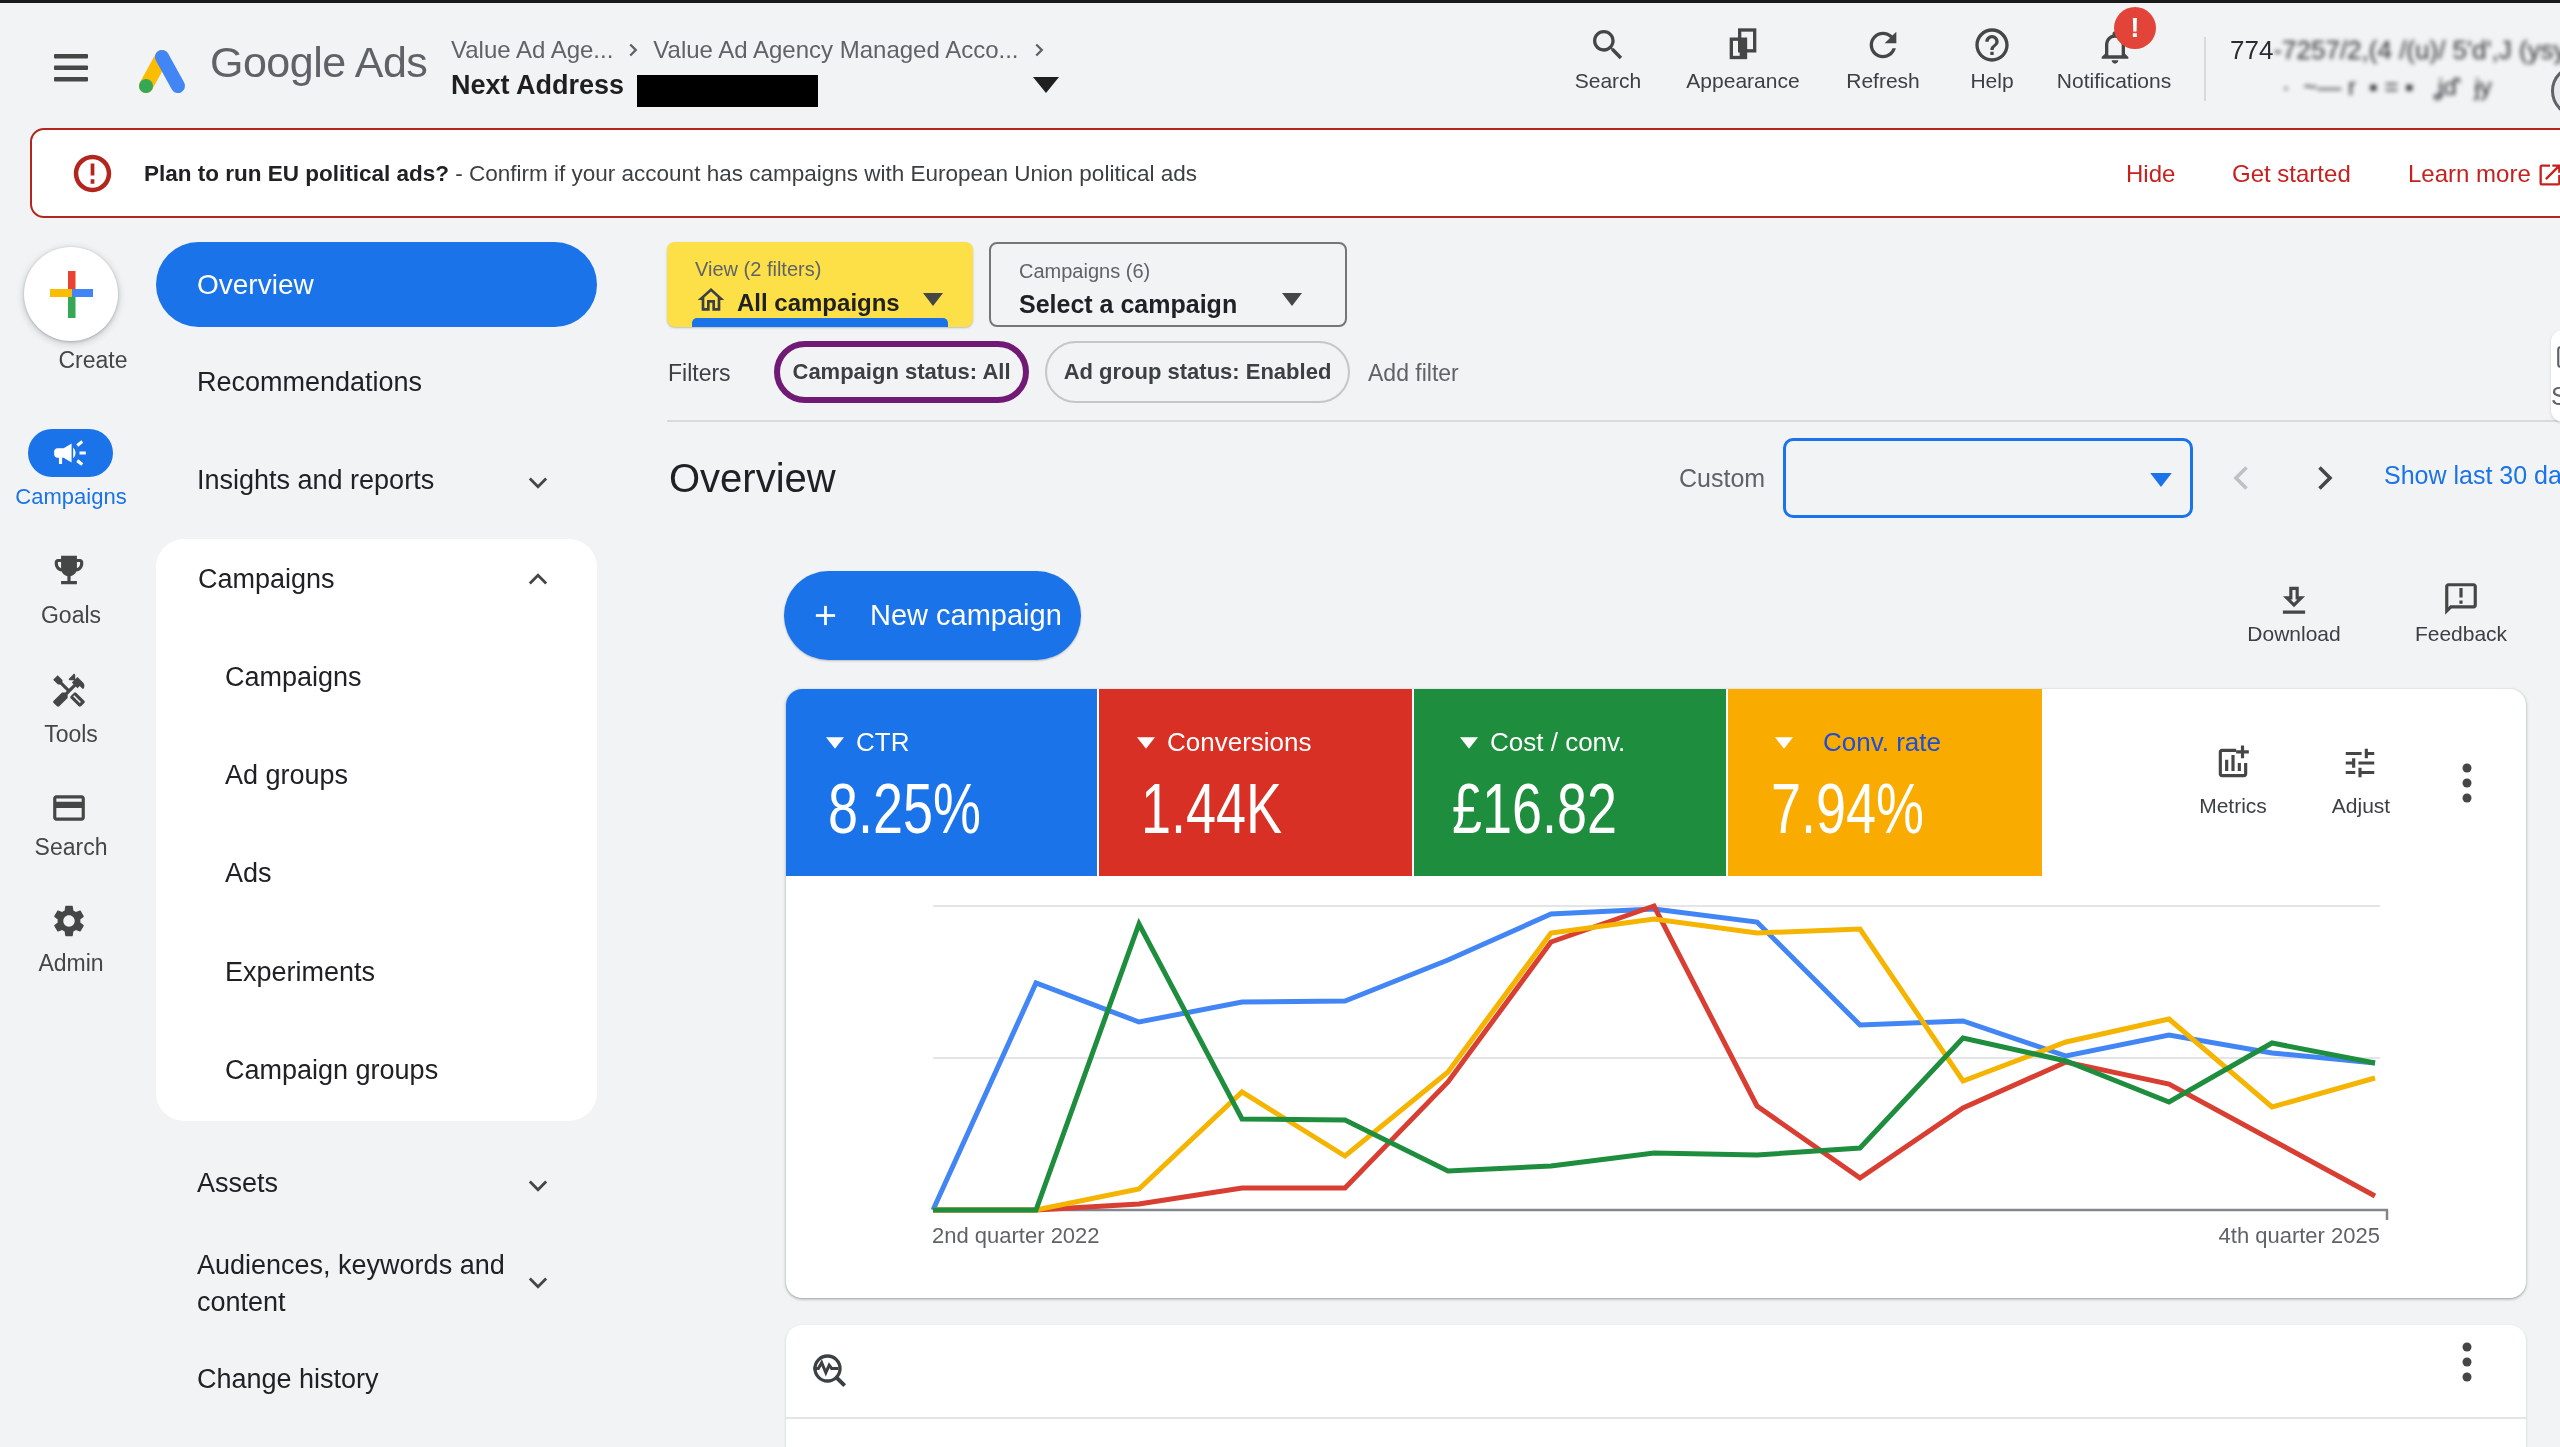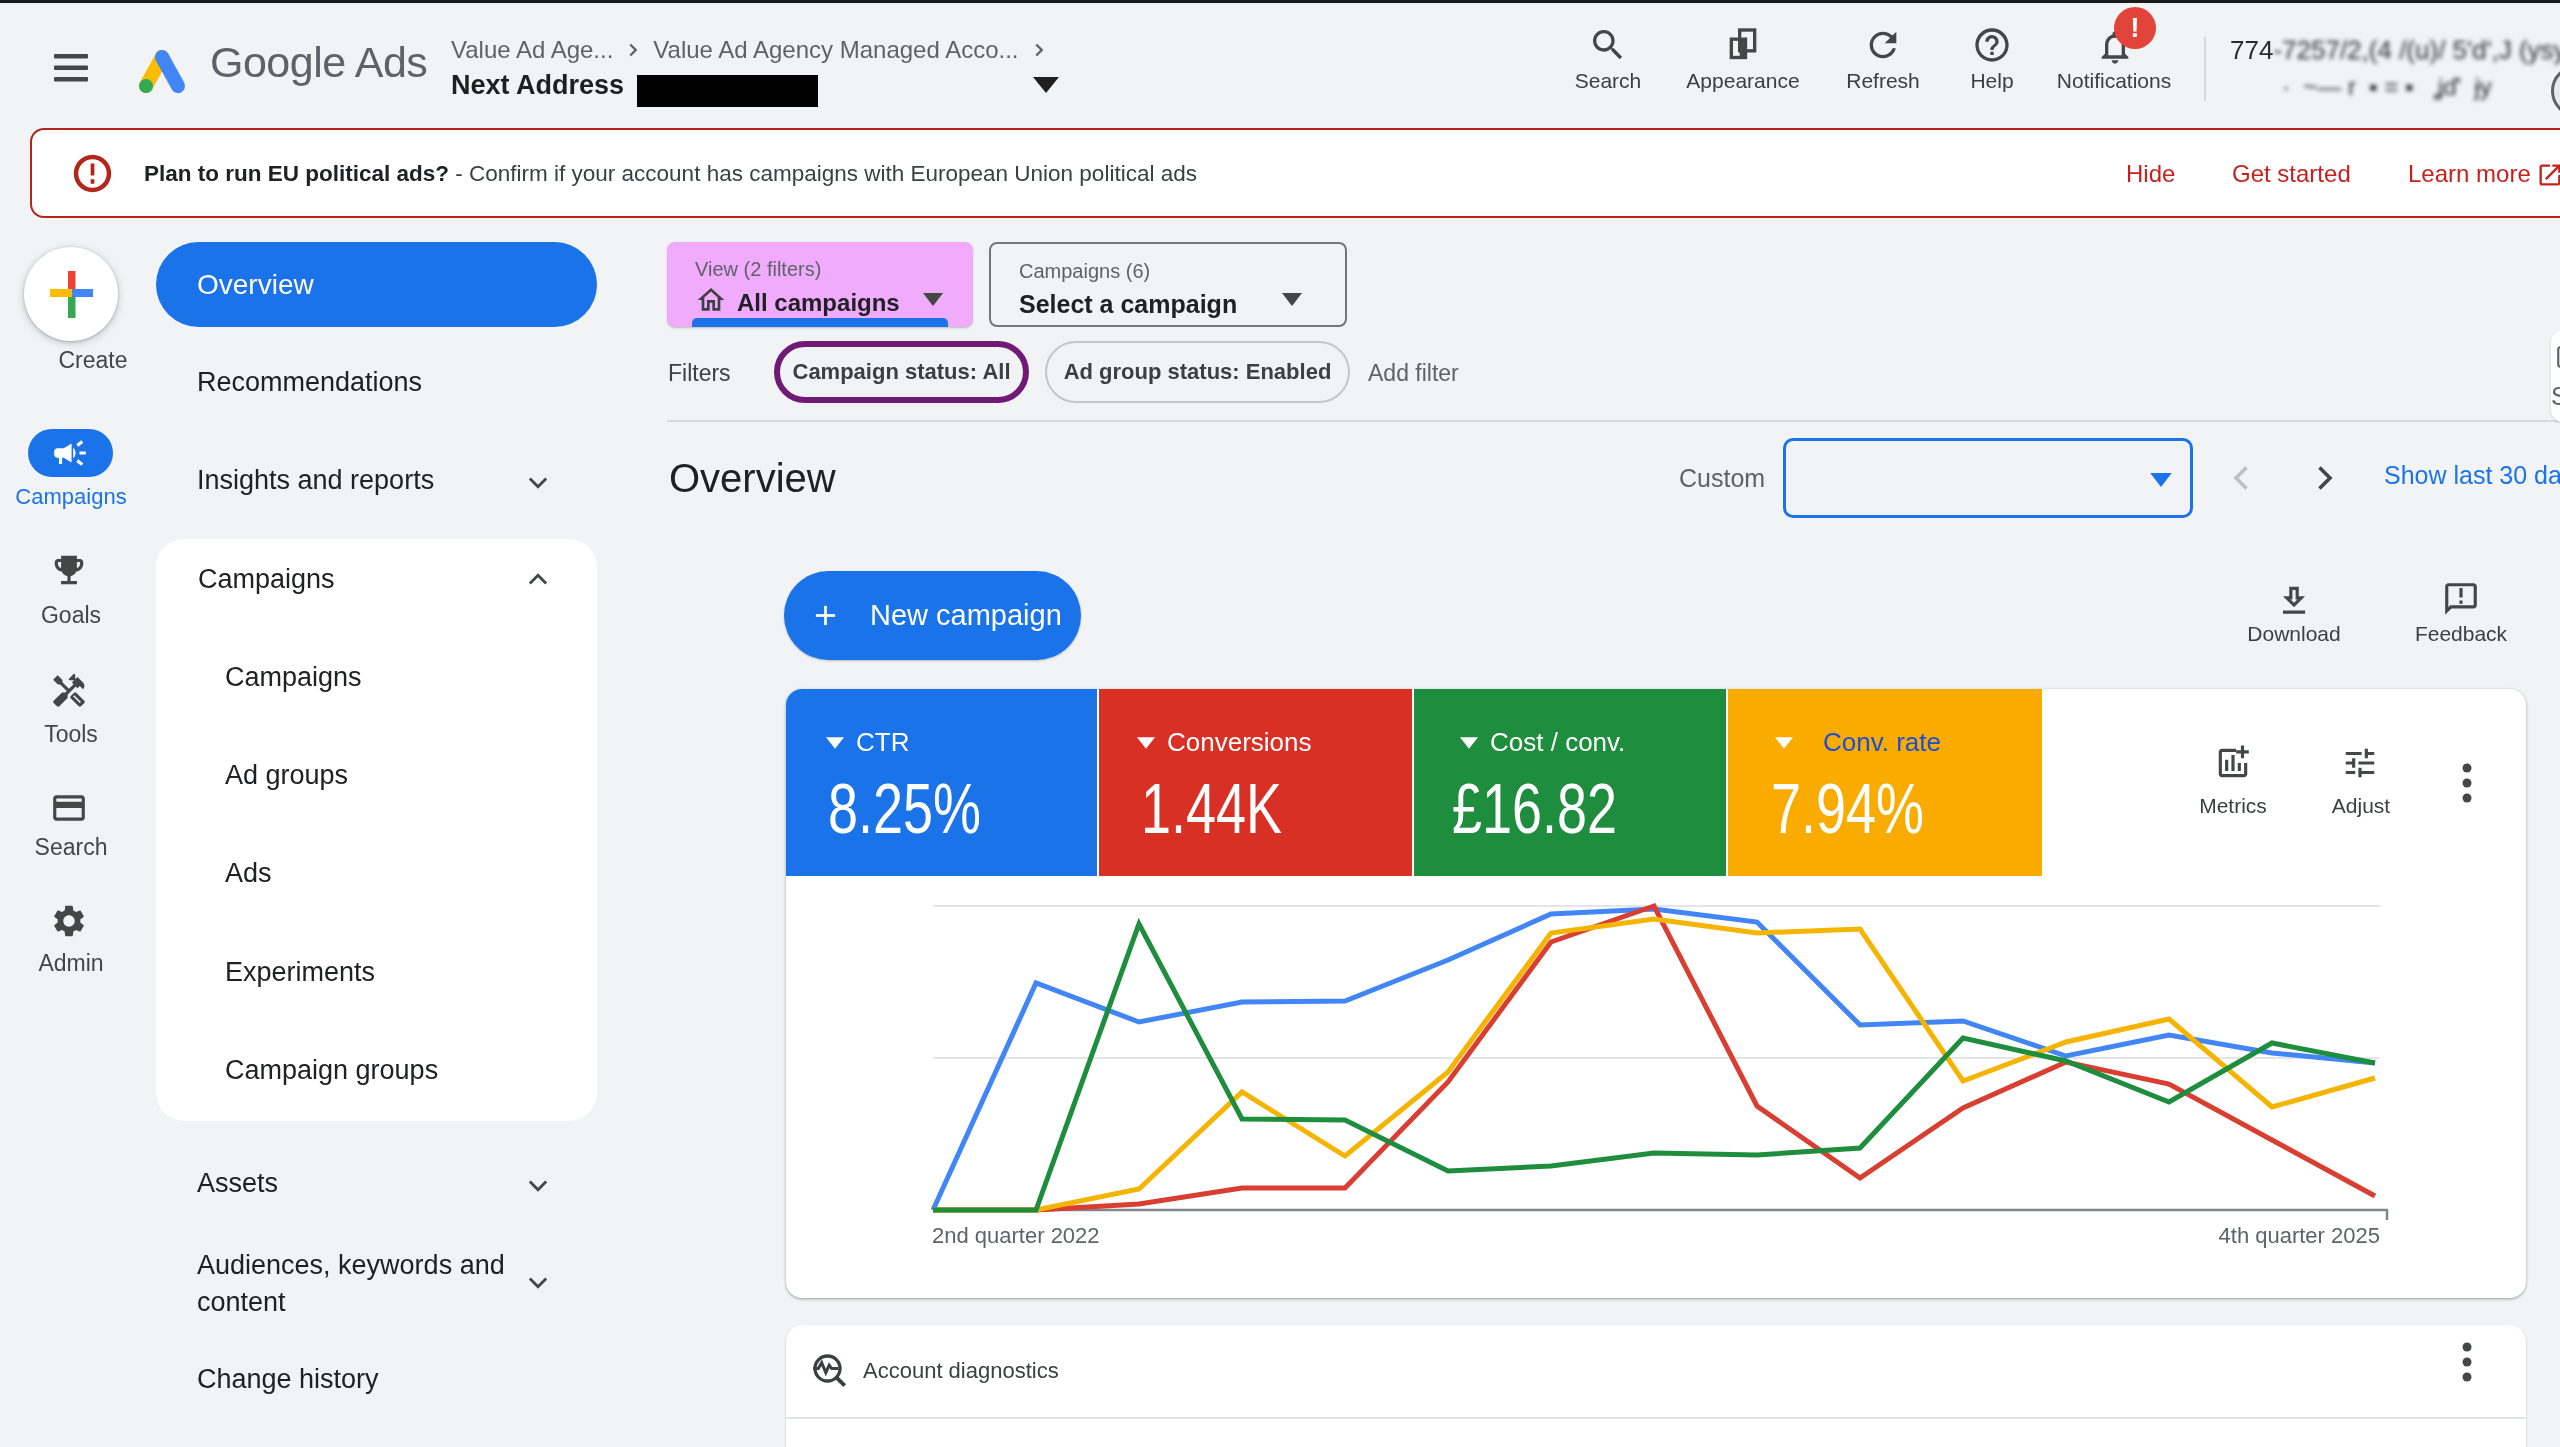--- a/index.html
+++ b/index.html
@@ -154,21 +154,21 @@
 <div class="abs ctr" style="left:197px;top:1166px;height:34px;font-size:27px;">Assets</div>
 <svg class="abs" style="left:524px;top:1171px;" width="28" height="28" viewBox="0 0 24 24">
     <path d="M5 9l7 7 7-7" fill="none" stroke="#444746" stroke-width="2.4"></path>
   </svg>
 <div class="abs" style="left:197px;top:1247px;width:340px;font-size:27px;line-height:37px;">Audiences, keywords and<br>content</div>
 <svg class="abs" style="left:524px;top:1268px;" width="28" height="28" viewBox="0 0 24 24">
     <path d="M5 9l7 7 7-7" fill="none" stroke="#444746" stroke-width="2.4"></path>
   </svg>
 <div class="abs ctr" style="left:197px;top:1362px;height:34px;font-size:27px;">Change history</div>
 
-<div class="abs" style="left:667px;top:242px;width:306px;height:85px;background:#f0abfc;border-radius:8px;box-shadow:0 1px 2px rgba(60,64,67,.3);overflow:hidden;">
+<div class="abs" style="left:667px;top:242px;width:306px;height:85px;background:#fde047;border-radius:8px;box-shadow:0 1px 2px rgba(60,64,67,.3);overflow:hidden;">
   <div class="abs" style="left:28px;top:16px;font-size:20px;color:#5f6368;">View (2 filters)</div>
   <svg class="abs" style="left:28px;top:42px;" width="32" height="32" viewBox="0 0 24 24">
       <path fill="#3c4043" d="M12 5.69l5 4.5V18h-2v-6H9v6H7v-7.81l5-4.5M12 3L2 12h3v8h6v-6h2v6h6v-8h3L12 3z"></path>
     </svg>
   <div class="abs" style="left:70px;top:47px;font-size:24px;font-weight:700;color:#202124;white-space:nowrap;">All campaigns</div>
   <svg class="abs" style="left:256px;top:51px;" width="20" height="13" viewBox="0 0 20 13">
       <path d="M0 0h20L10 13z" fill="#444746"></path>
     </svg>
   <div class="abs" style="left:25px;bottom:0;width:256px;height:9px;border-radius:5px 5px 0 0;background:#1a73e8;"></div>
 </div>
@@ -283,21 +283,20 @@
   <text x="146" y="370" font-size="22" fill="#5f6368" font-family="Liberation Sans, sans-serif">2nd quarter 2022</text>
   <text x="1594" y="370" font-size="22" fill="#5f6368" text-anchor="end" font-family="Liberation Sans, sans-serif">4th quarter 2025</text>
 </svg>
 
 <div class="abs" style="left:786px;top:1325px;width:1740px;height:130px;background:#fff;border-radius:16px 16px 0 0;box-shadow:0 1px 2px rgba(60,64,67,.3);">
   <svg class="abs" style="left:24px;top:26px;" width="40" height="40" viewBox="0 0 24 24">
     <circle cx="10.5" cy="10.5" r="7.5" fill="none" stroke="#3c4043" stroke-width="2"></circle>
     <path d="M2 10.5h3l2-3.5 2.5 6 2-4.5 1.5 2h4" fill="none" stroke="#3c4043" stroke-width="1.8"></path>
     <path d="M15.8 15.8l5 5" stroke="#3c4043" stroke-width="2.4"></path>
   </svg>
-  <div class="abs ctr" style="left:77px;top:0;height:92px;font-size:22px;color:#3c4043;">Account diagnostics</div>
   <svg class="abs" style="left:1672px;top:14px;" width="18" height="46" viewBox="0 0 18 46">
       <circle cx="9" cy="8" r="4.5" fill="#444746"></circle>
       <circle cx="9" cy="23" r="4.5" fill="#444746"></circle>
       <circle cx="9" cy="38" r="4.5" fill="#444746"></circle>
     </svg>
   <div class="abs" style="left:0;top:92px;width:1740px;height:2px;background:#e3e5e8;"></div>
 </div>
 
 <div class="abs" style="left:2551px;top:330px;width:30px;height:92px;background:#fff;border-radius:12px 0 0 12px;box-shadow:0 1px 3px rgba(60,64,67,.2);">
   <svg class="abs" style="left:4px;top:14px;" width="26" height="26" viewBox="0 0 24 24">

